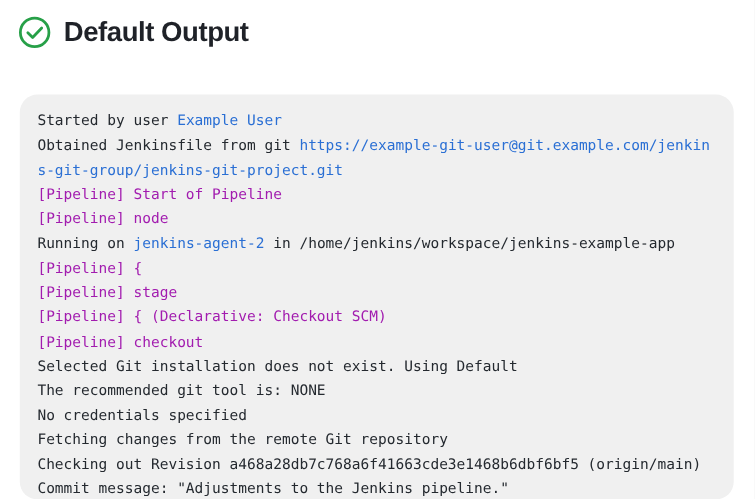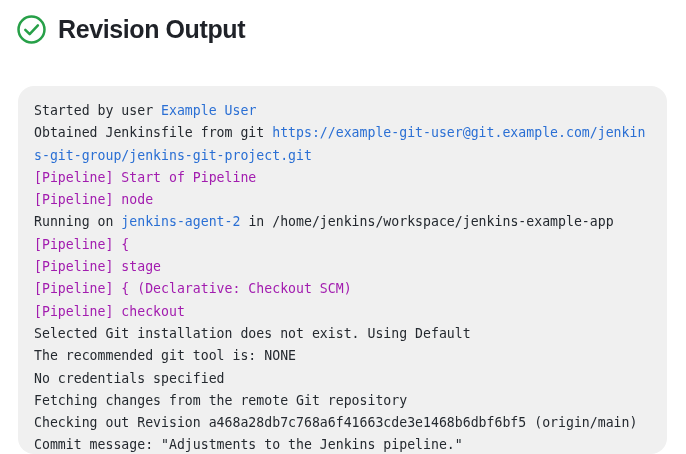--- a/index.html
+++ b/index.html
@@ -74,20 +74,20 @@
 </head>
 <body>
 
 <div class="page">
 
   <div class="page-header">
     <svg class="status-icon" viewBox="0 0 32 32">
       <circle cx="16" cy="16" r="13.4" fill="none" stroke="#27a048" stroke-width="2.6"></circle>
       <path d="M9.6 16.3 L14.1 20.8 L22.6 11.8" fill="none" stroke="#27a048" stroke-width="2.6" stroke-linecap="round" stroke-linejoin="round"></path>
     </svg>
-    <div class="page-title">Revision Output</div>
+    <div class="page-title">Default Output</div>
   </div>
 
   <div class="console-panel">
     <div class="console-log"><div class="log-line"><span>Started by user </span><span class="tok-link">Example User</span></div><div class="log-line"><span>Obtained Jenkinsfile from git </span><span class="tok-link">https://example-git-user@git.example.com/jenkins-git-group/jenkins-git-project.git</span></div><div class="log-line muted"><span>[Pipeline] Start of Pipeline</span></div><div class="log-line muted"><span>[Pipeline] node</span></div><div class="log-line"><span>Running on </span><span class="tok-link">jenkins-agent-2</span><span> in /home/jenkins/workspace/jenkins-example-app</span></div><div class="log-line muted"><span>[Pipeline] {</span></div><div class="log-line muted"><span>[Pipeline] stage</span></div><div class="log-line muted"><span>[Pipeline] { (Declarative: Checkout SCM)</span></div><div class="log-line muted"><span>[Pipeline] checkout</span></div><div class="log-line"><span>Selected Git installation does not exist. Using Default</span></div><div class="log-line"><span>The recommended git tool is: NONE</span></div><div class="log-line"><span>No credentials specified</span></div><div class="log-line"><span>Fetching changes from the remote Git repository</span></div><div class="log-line"><span>Checking out Revision a468a28db7c768a6f41663cde3e1468b6dbf6bf5 (origin/main)</span></div><div class="log-line"><span>Commit message: "Adjustments to the Jenkins pipeline."</span></div></div>
   </div>
 
 </div>
 
 </body></html>

